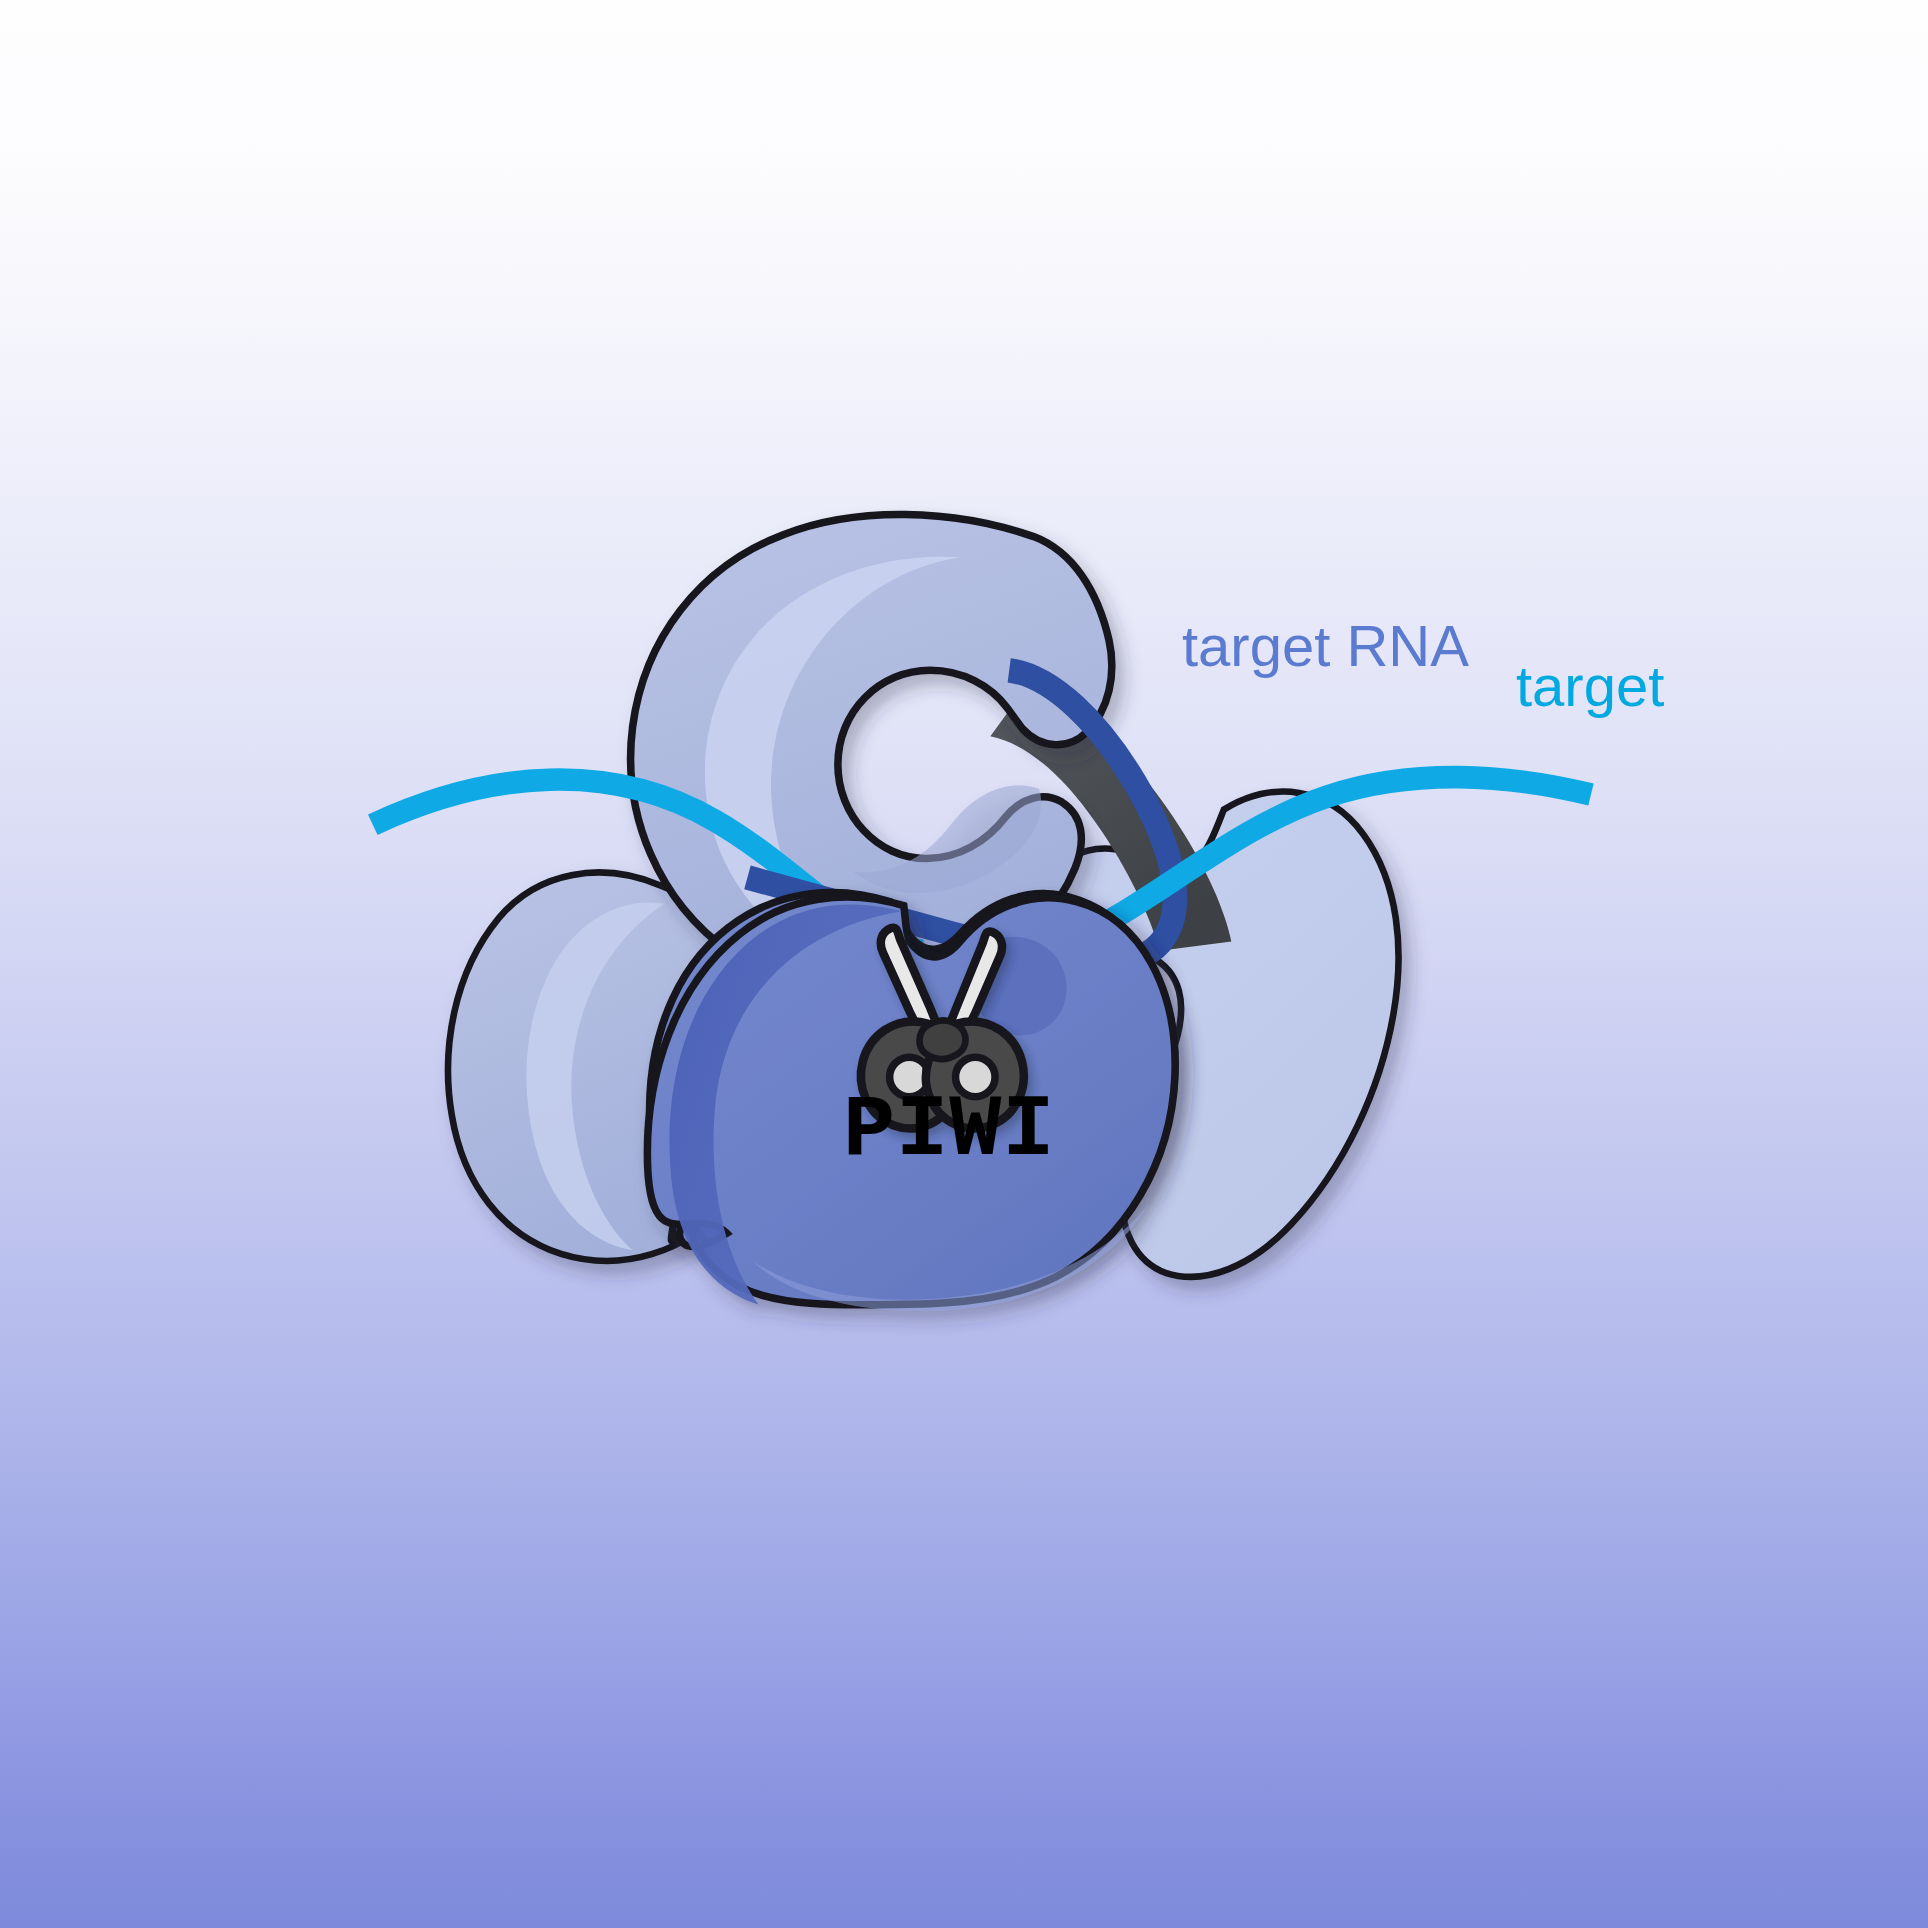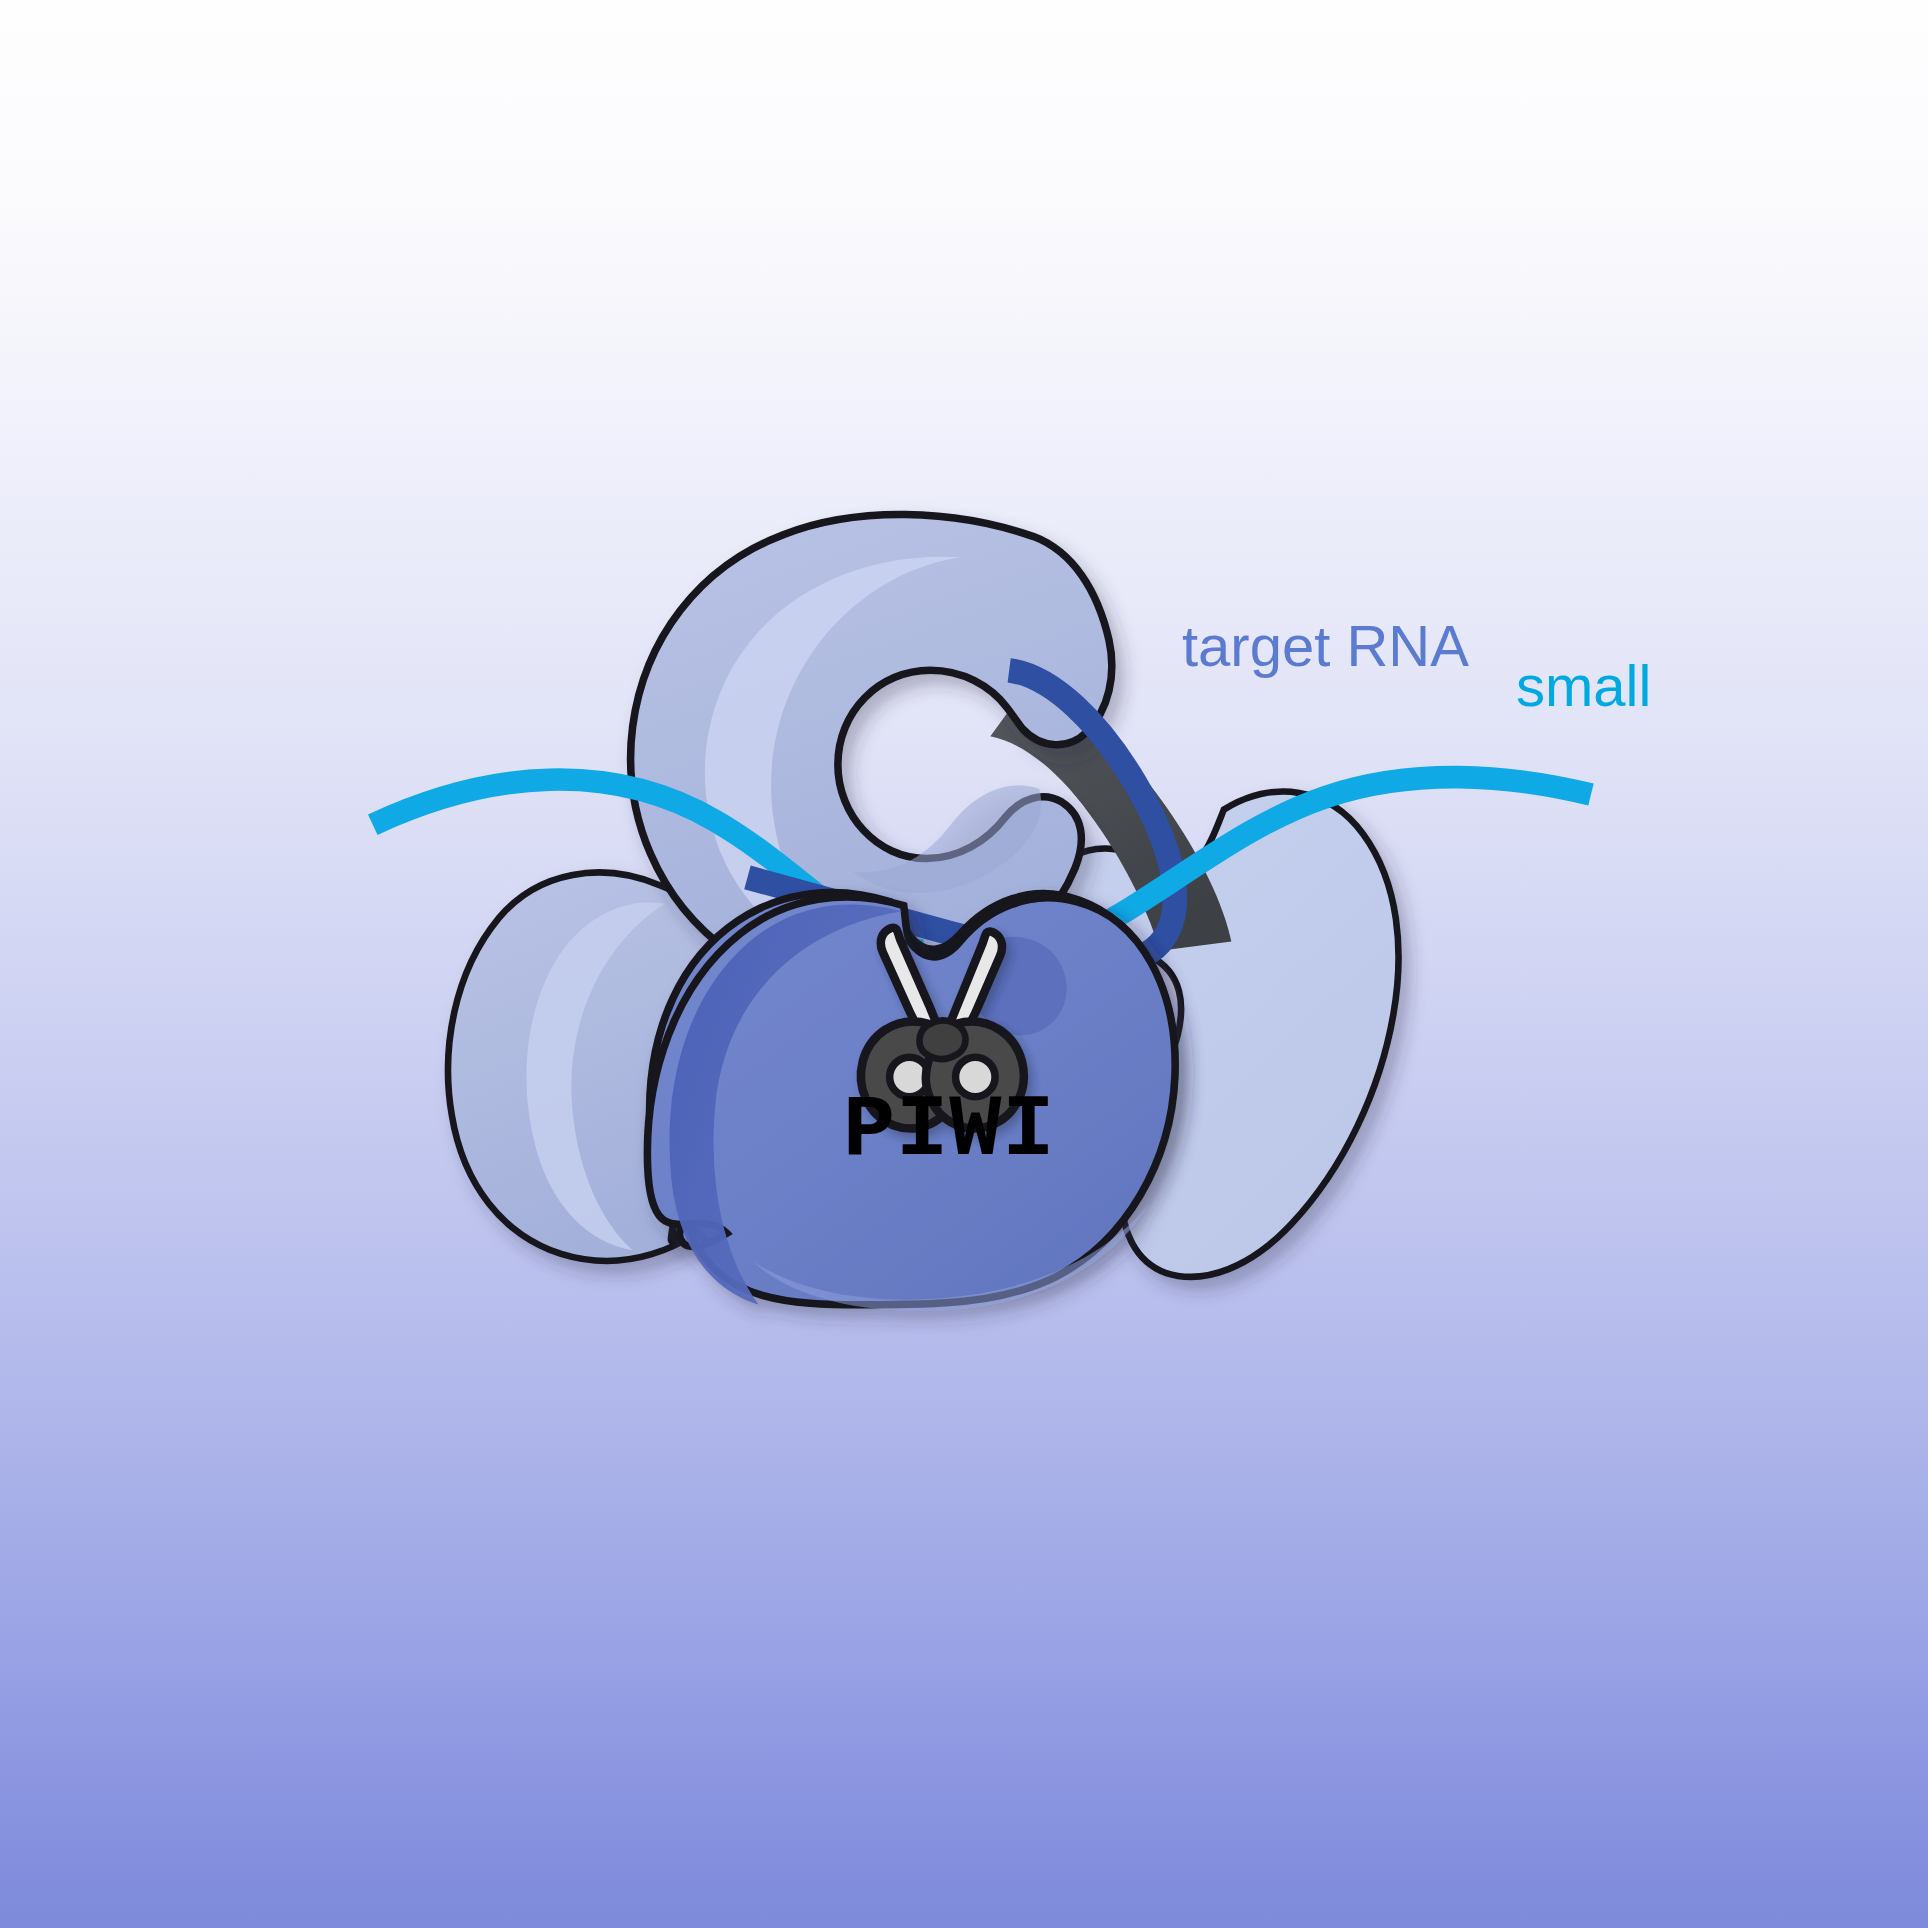--- a/index.html
+++ b/index.html
@@ -293,18 +293,18 @@
                C 996 1082, 1008 1082, 1019 1090
                C 1028 1098, 1028 1112, 1018 1119
                C 1006 1127, 994 1127, 983 1119
                C 974 1112, 975 1097, 984 1090 Z" fill="#3f3f3f" stroke="#16161e" stroke-width="7"></path>
     </g>
 
   </svg>
 
   <div class="lbl" id="lbl-small-rna">target RNA</div>
 
-  <div class="lbl" id="lbl-target">small</div>
+  <div class="lbl" id="lbl-target">target</div>
 
   <div class="lbl" id="lbl-piwi">PIWI</div>
 
 </div>
 
 
 </body></html>

